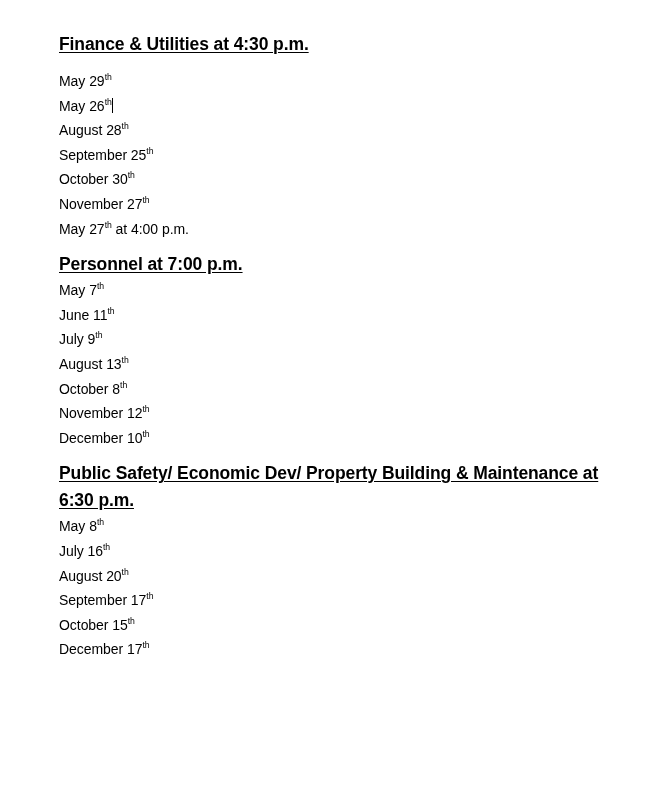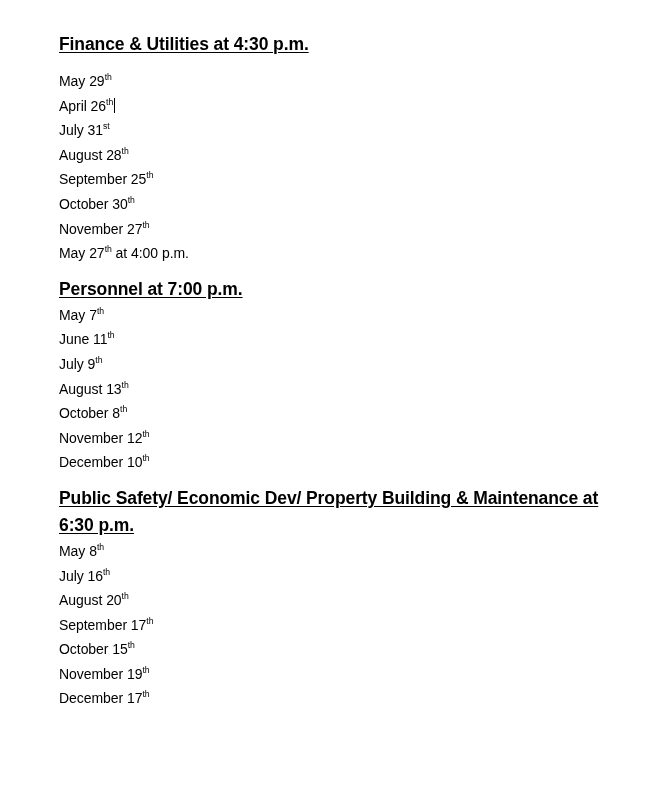--- a/index.html
+++ b/index.html
@@ -73,22 +73,21 @@
 </head>
 <body>
 
 <div class="page">
   <div id="sections-root">
       <div class="section">
         <div class="heading">Finance &amp; Utilities at 4:30 p.m.</div>
         <div class="heading-gap"></div>
         <ul class="date-list">
           <li class="date-item"><span>May 29</span><span class="ord">th</span></li>
-          <li class="date-item"><span>April 26</span><span class="ord">th</span><span class="caret"></span></li>
-          <li class="date-item"><span>July 31</span><span class="ord">st</span></li>
+          <li class="date-item"><span>May 26</span><span class="ord">th</span><span class="caret"></span></li>
           <li class="date-item"><span>August 28</span><span class="ord">th</span></li>
           <li class="date-item"><span>September 25</span><span class="ord">th</span></li>
           <li class="date-item"><span>October 30</span><span class="ord">th</span></li>
           <li class="date-item"><span>November 27</span><span class="ord">th</span></li>
           <li class="date-item"><span>May 27</span><span class="ord">th</span><span class="suffix"> at 4:00 p.m.</span></li>
         </ul>
       </div>
       <div class="section">
         <div class="heading">Personnel at 7:00 p.m.</div>
         <ul class="date-list">
@@ -102,18 +101,17 @@
         </ul>
       </div>
       <div class="section">
         <div class="heading">Public Safety/ Economic Dev/ Property Building &amp; Maintenance at 6:30 p.m.</div>
         <ul class="date-list">
           <li class="date-item"><span>May 8</span><span class="ord">th</span></li>
           <li class="date-item"><span>July 16</span><span class="ord">th</span></li>
           <li class="date-item"><span>August 20</span><span class="ord">th</span></li>
           <li class="date-item"><span>September 17</span><span class="ord">th</span></li>
           <li class="date-item"><span>October 15</span><span class="ord">th</span></li>
-          <li class="date-item"><span>November 19</span><span class="ord">th</span></li>
           <li class="date-item"><span>December 17</span><span class="ord">th</span></li>
         </ul>
       </div>
     </div>
 </div>
 
 </body></html>

